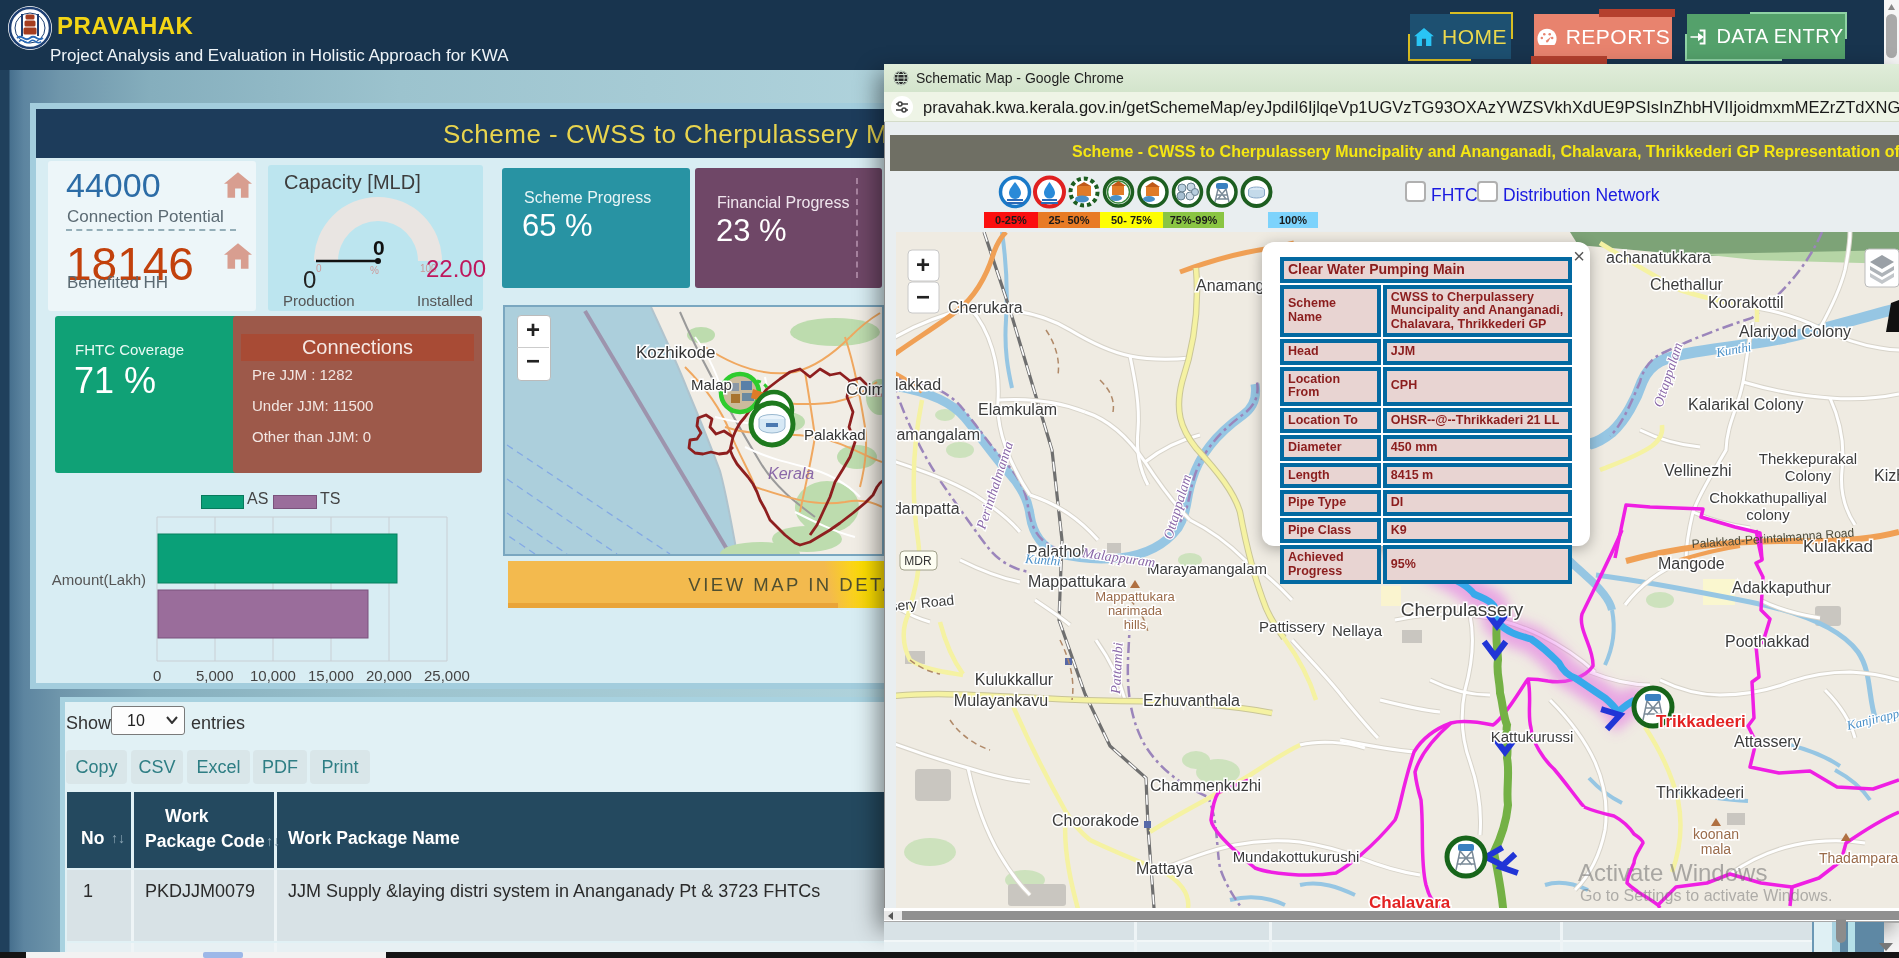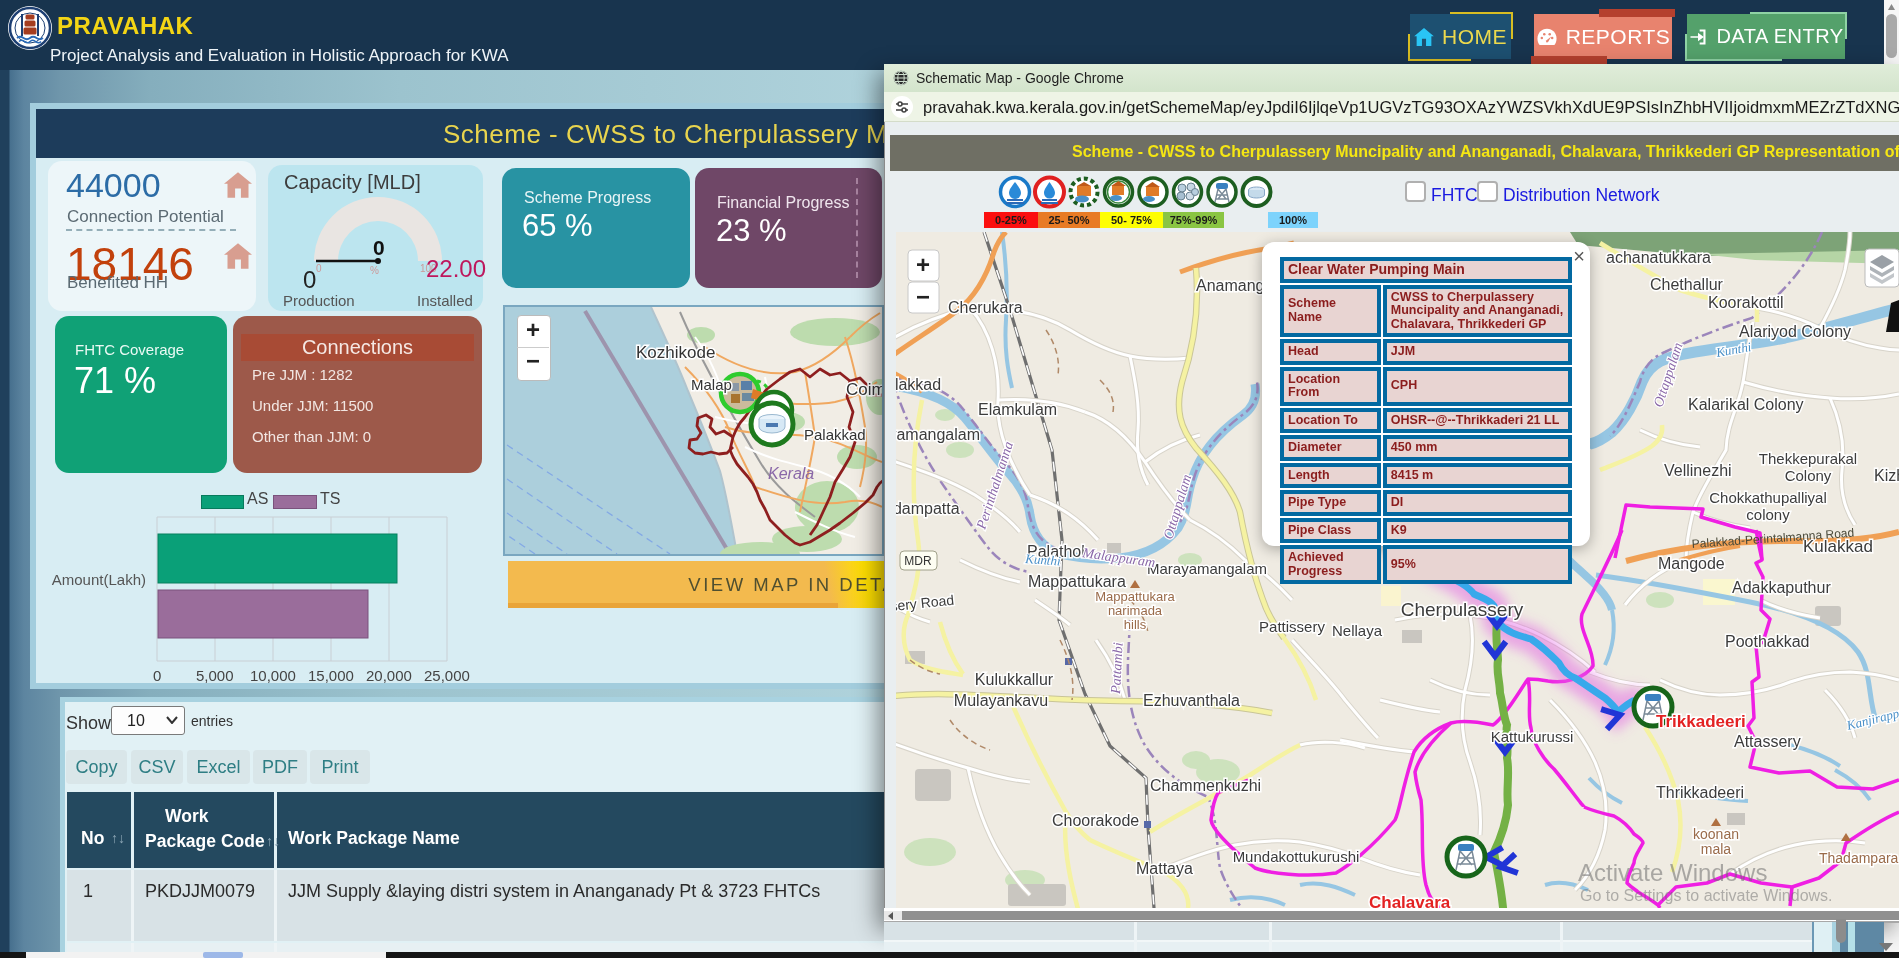--- a/index.html
+++ b/index.html
@@ -24,38 +24,38 @@
   #btn-entry{left:1687px;width:158px;font-size:20px;background:#54a16b;color:#fff;}
   #btn-entry .cornerTR{position:absolute;right:-2px;top:-2px;width:60%;height:55%;border-top:2px solid #8fd3a5;border-right:2px solid #8fd3a5;}
   #btn-entry .cornerBL{position:absolute;left:-2px;bottom:-2px;width:60%;height:55%;border-bottom:2px solid #8fd3a5;border-left:2px solid #8fd3a5;}
   
   #mainsb{left:1884px;top:0;width:15px;height:958px;background:#f6f6f6;}
   #mainsb .thumb{position:absolute;left:2px;top:14px;width:11px;height:44px;background:#a9a9a9;border-radius:6px;}
   
   #panelA{left:30px;top:103px;width:1834px;height:586px;background:#d8edf3;border:6px solid #a3cddd;box-sizing:border-box;}
   #ptitle{left:36px;top:109px;width:1822px;height:49px;background:#1d3c5b;}
   #ptitle span{position:absolute;left:407px;top:10px;font-size:26px;color:#e8d44e;letter-spacing:0.5px;white-space:nowrap;}
-  .card{position:absolute;border-radius:14px;}
+  .card{position:absolute;border-radius:3px;}
   #cardStat{left:48px;top:161px;width:208px;height:150px;background:#edf6f9;}
   #cardCap{left:268px;top:165px;width:215px;height:146px;background:#bce5ef;}
   #cardScheme{left:502px;top:168px;width:188px;height:120px;background:#2893a3;}
   #cardFin{left:695px;top:168px;width:187px;height:120px;background:#6f4767;}
-  #cardFhtc{left:55px;top:316px;width:172px;height:157px;background:#10a176;}
+  #cardFhtc{left:55px;top:316px;width:172px;height:157px;background:#10a176;padding-left:48px;}
   #cardConn{left:233px;top:316px;width:249px;height:157px;background:#9d594a;}
   .homeicon{position:absolute;width:28px;height:26px;}
   
   #chart{left:100px;top:487px;width:392px;height:200px;}
   
   #mapcard{left:503px;top:305px;width:381px;height:251px;border:2px solid #7aa7c0;box-sizing:border-box;background:#accfdc;}
   #viewbtn{left:508px;top:561px;width:560px;height:47px;background:linear-gradient(80deg,#f3ba4e 0%,#f3ba4e 57%,#ffe000 64%,#ffe000 100%);box-sizing:border-box;display:flex;align-items:center;justify-content:center;font-size:18.5px;letter-spacing:2.5px;color:#4f4f30;padding-left:30px;box-sizing:border-box;}
   
   #panelB{left:60px;top:697px;width:1780px;height:290px;background:#e1f1f5;border:5px solid #a8d2e0;box-sizing:border-box;}
   #show-lbl{left:66px;top:713px;font-size:18px;color:#333;}
   #show-sel{left:111px;top:706px;width:74px;height:29px;background:#fdfdfd;border:1.5px solid #7a7a7a;border-radius:3px;box-sizing:border-box;}
-  #entries-lbl{left:191px;top:713px;font-size:14px;color:#333;}
+  #entries-lbl{left:191px;top:713px;font-size:18px;color:#333;}
   .dtbtn{position:absolute;top:750px;height:34px;background:#d9e6e9;border-radius:4px;color:#2e7e84;font-size:18px;display:flex;align-items:center;justify-content:center;}
   #thead{left:67px;top:792px;width:1745px;height:76px;background:#24495f;}
   #trow1{left:67px;top:870px;width:1745px;height:71px;background:#d8e2e6;}
   #trow2{left:67px;top:943px;width:1745px;height:15px;background:#e7f0f3;}
   .hsep{position:absolute;top:0;width:3px;height:100%;background:#e1f1f5;}
   .rsep{position:absolute;top:0;width:3px;height:100%;background:#eef4f6;}
   .htxt{position:absolute;color:#fff;font-size:17.5px;font-weight:bold;}
   .rtxt{position:absolute;color:#2b2b2b;font-size:18px;}
   
   #cwin{left:884px;top:64px;width:1015px;height:858px;background:#e9eef0;box-shadow:-6px 8px 22px rgba(0,0,0,0.45);border-left:1px solid #8a8a8a;box-sizing:border-box;}

